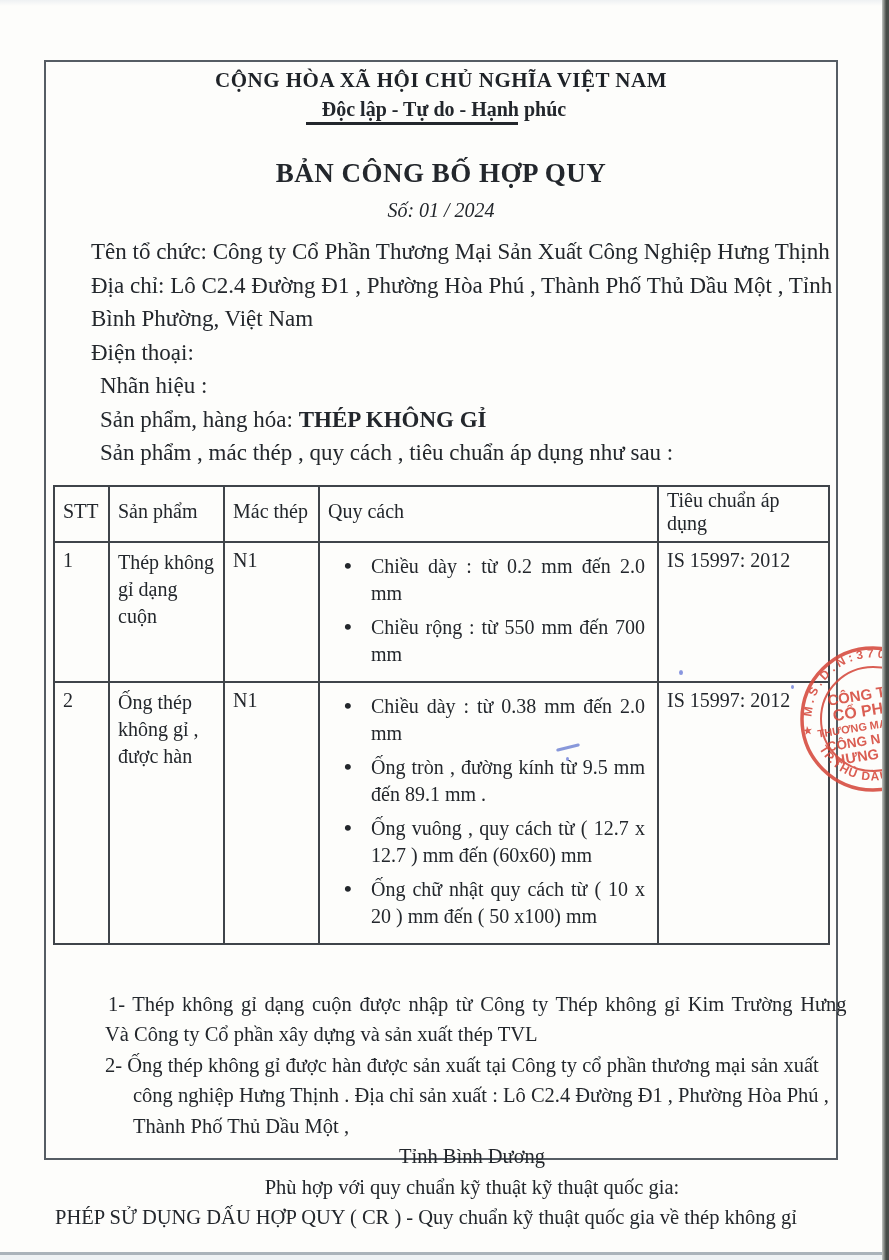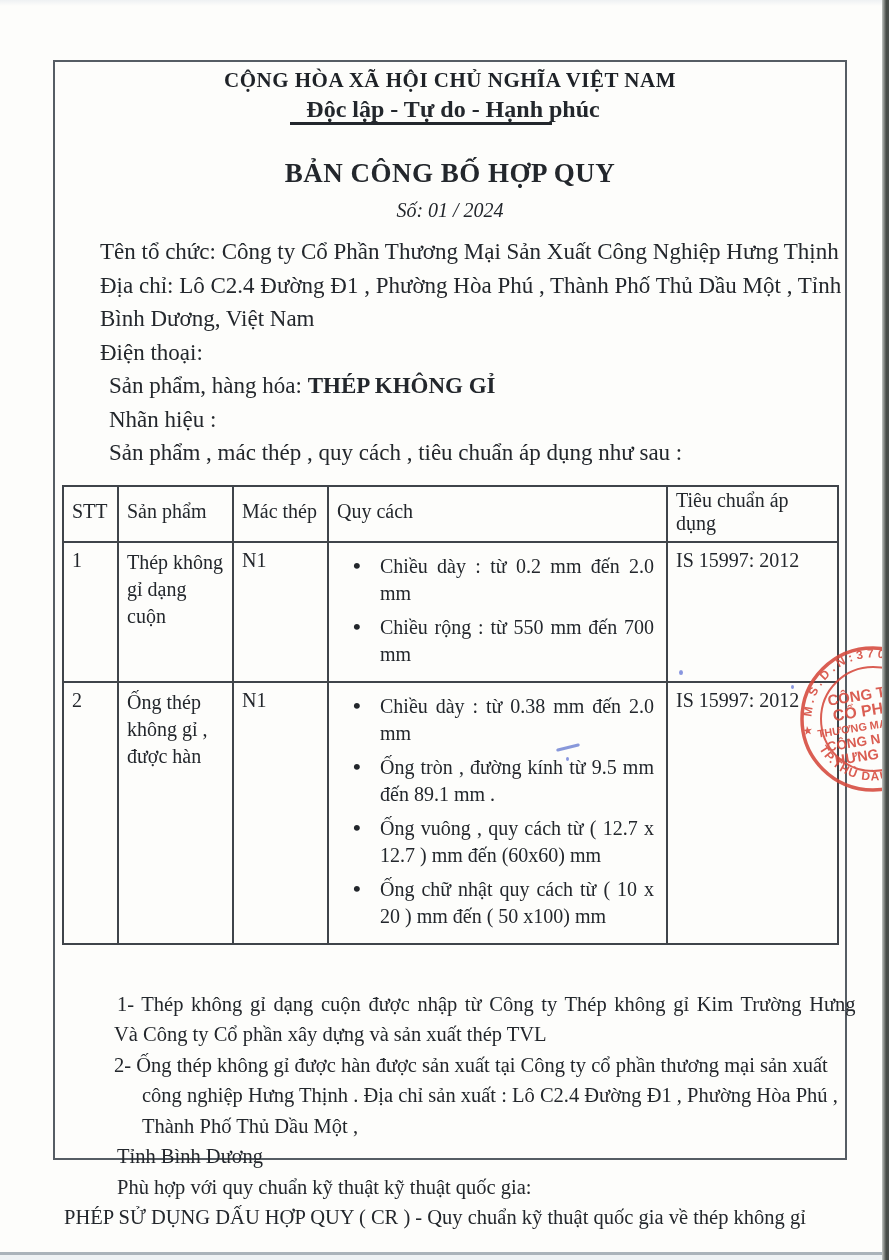--- a/index.html
+++ b/index.html
@@ -21,33 +21,33 @@
   .page-bottom-line {
     position:absolute; left:0; top:1252px; width:883px; height:3px;
     background:#aab3ba;
   }
   .page-bottom-area {
     position:absolute; left:0; top:1255px; width:883px; height:5px;
     background:#eef2f4;
   }
   
   .doc-box {
-    position:absolute; left:53px; top:60px; width:794px; height:1100px;
+    position:absolute; left:44px; top:60px; width:794px; height:1100px;
     border:2px solid #565d64;
     background:transparent;
   }
   .center { text-align:center; }
   .nat-header {
     margin-top:5px; font-size:21px; font-weight:bold; letter-spacing:.5px;
     line-height:26px; color:#1e2227;
   }
   .motto-wrap { text-align:center; margin-top:4px; }
   .motto {
     display:inline-block; position:relative;
-    font-size:24px; font-weight:bold; line-height:25px; padding:0 4px 3px 10px;
+    font-size:20px; font-weight:bold; line-height:25px; padding:0 4px 3px 10px;
   }
   .motto::after {
     content:""; position:absolute; left:-6px; right:52px; bottom:0;
     border-bottom:3px solid #23272c;
   }
   .doc-title { margin-top:31px; font-size:27px; font-weight:bold; letter-spacing:.5px; line-height:34px; }
   .doc-number { margin-top:7px; font-size:20px; line-height:26px;font-style:italic; }
   .body-block { margin:12px 40px 0 45px; font-size:23px; line-height:33.5px; }
   .body-line { white-space:nowrap; }
   .indent-sm { padding-left:9px; }
@@ -74,21 +74,21 @@
     text-align:justify; line-height:27.5px;
   }
   ul.spec-list li::before {
     content:"\2022"; position:absolute; left:6px; top:-1px;
     font-size:22px; font-weight:bold;
   }
   
   .notes { margin-top:44px; font-size:20.5px; line-height:30.5px; }
   .note-line { white-space:nowrap; }
   .ml62 { margin-left:62px; } .ml59 { margin-left:59px; }
-  .ml87 { margin-left:87px; } .ml47 { margin-left:62px; }
+  .ml87 { margin-left:87px; } .ml47 { margin-left:62px;text-align:center; }
   .ml32 { margin-left:32px; } .ml9 { margin-left:9px; }
   .ws-wide { word-spacing:13px; }
   .ws-mid  { word-spacing:2.5px; }
   
   .stamp { position:absolute; left:795px; top:637px; opacity:.88; }
   .stamp text { fill:#d6493c; font-family:"Liberation Sans","DejaVu Sans",sans-serif; }
   
   .pen-dot { position:absolute; background:#4a5fd0; border-radius:50%; opacity:.65; }
   .pen-tick {
     position:absolute; left:556px; top:746px; width:24px; height:3px;
@@ -108,26 +108,26 @@
       <span class="motto">Độc lập - Tự do - Hạnh phúc</span>
     </div>
 
     <div class="doc-title center">BẢN CÔNG BỐ HỢP QUY</div>
 
     <div class="doc-number center">Số: 01 / 2024</div>
 
     <div class="body-block">
       <div class="body-line">Tên tổ chức: Công ty Cổ Phần Thương Mại Sản Xuất Công Nghiệp Hưng Thịnh</div>
       <div class="body-line">Địa chỉ: Lô C2.4 Đường Đ1 , Phường Hòa Phú , Thành Phố Thủ Dầu Một , Tỉnh</div>
-      <div class="body-line">Bình Dương, Việt Nam</div>
+      <div class="body-line">Bình Phường, Việt Nam</div>
       <div class="body-line">Điện thoại:</div>
+      <div class="body-line indent-sm">Nhãn hiệu :</div>
       <div class="body-line indent-sm">
         <span>Sản phẩm, hàng hóa: </span><b>THÉP KHÔNG GỈ</b>
       </div>
-      <div class="body-line indent-sm">Nhãn hiệu :</div>
       <div class="body-line indent-sm">Sản phẩm , mác thép , quy cách , tiêu chuẩn áp dụng như sau :</div>
     </div>
 
     <table class="spec-table">
       <colgroup>
         <col class="col-stt">
           <col class="col-product">
           <col class="col-grade">
         <col class="col-spec">
           <col class="col-std">

